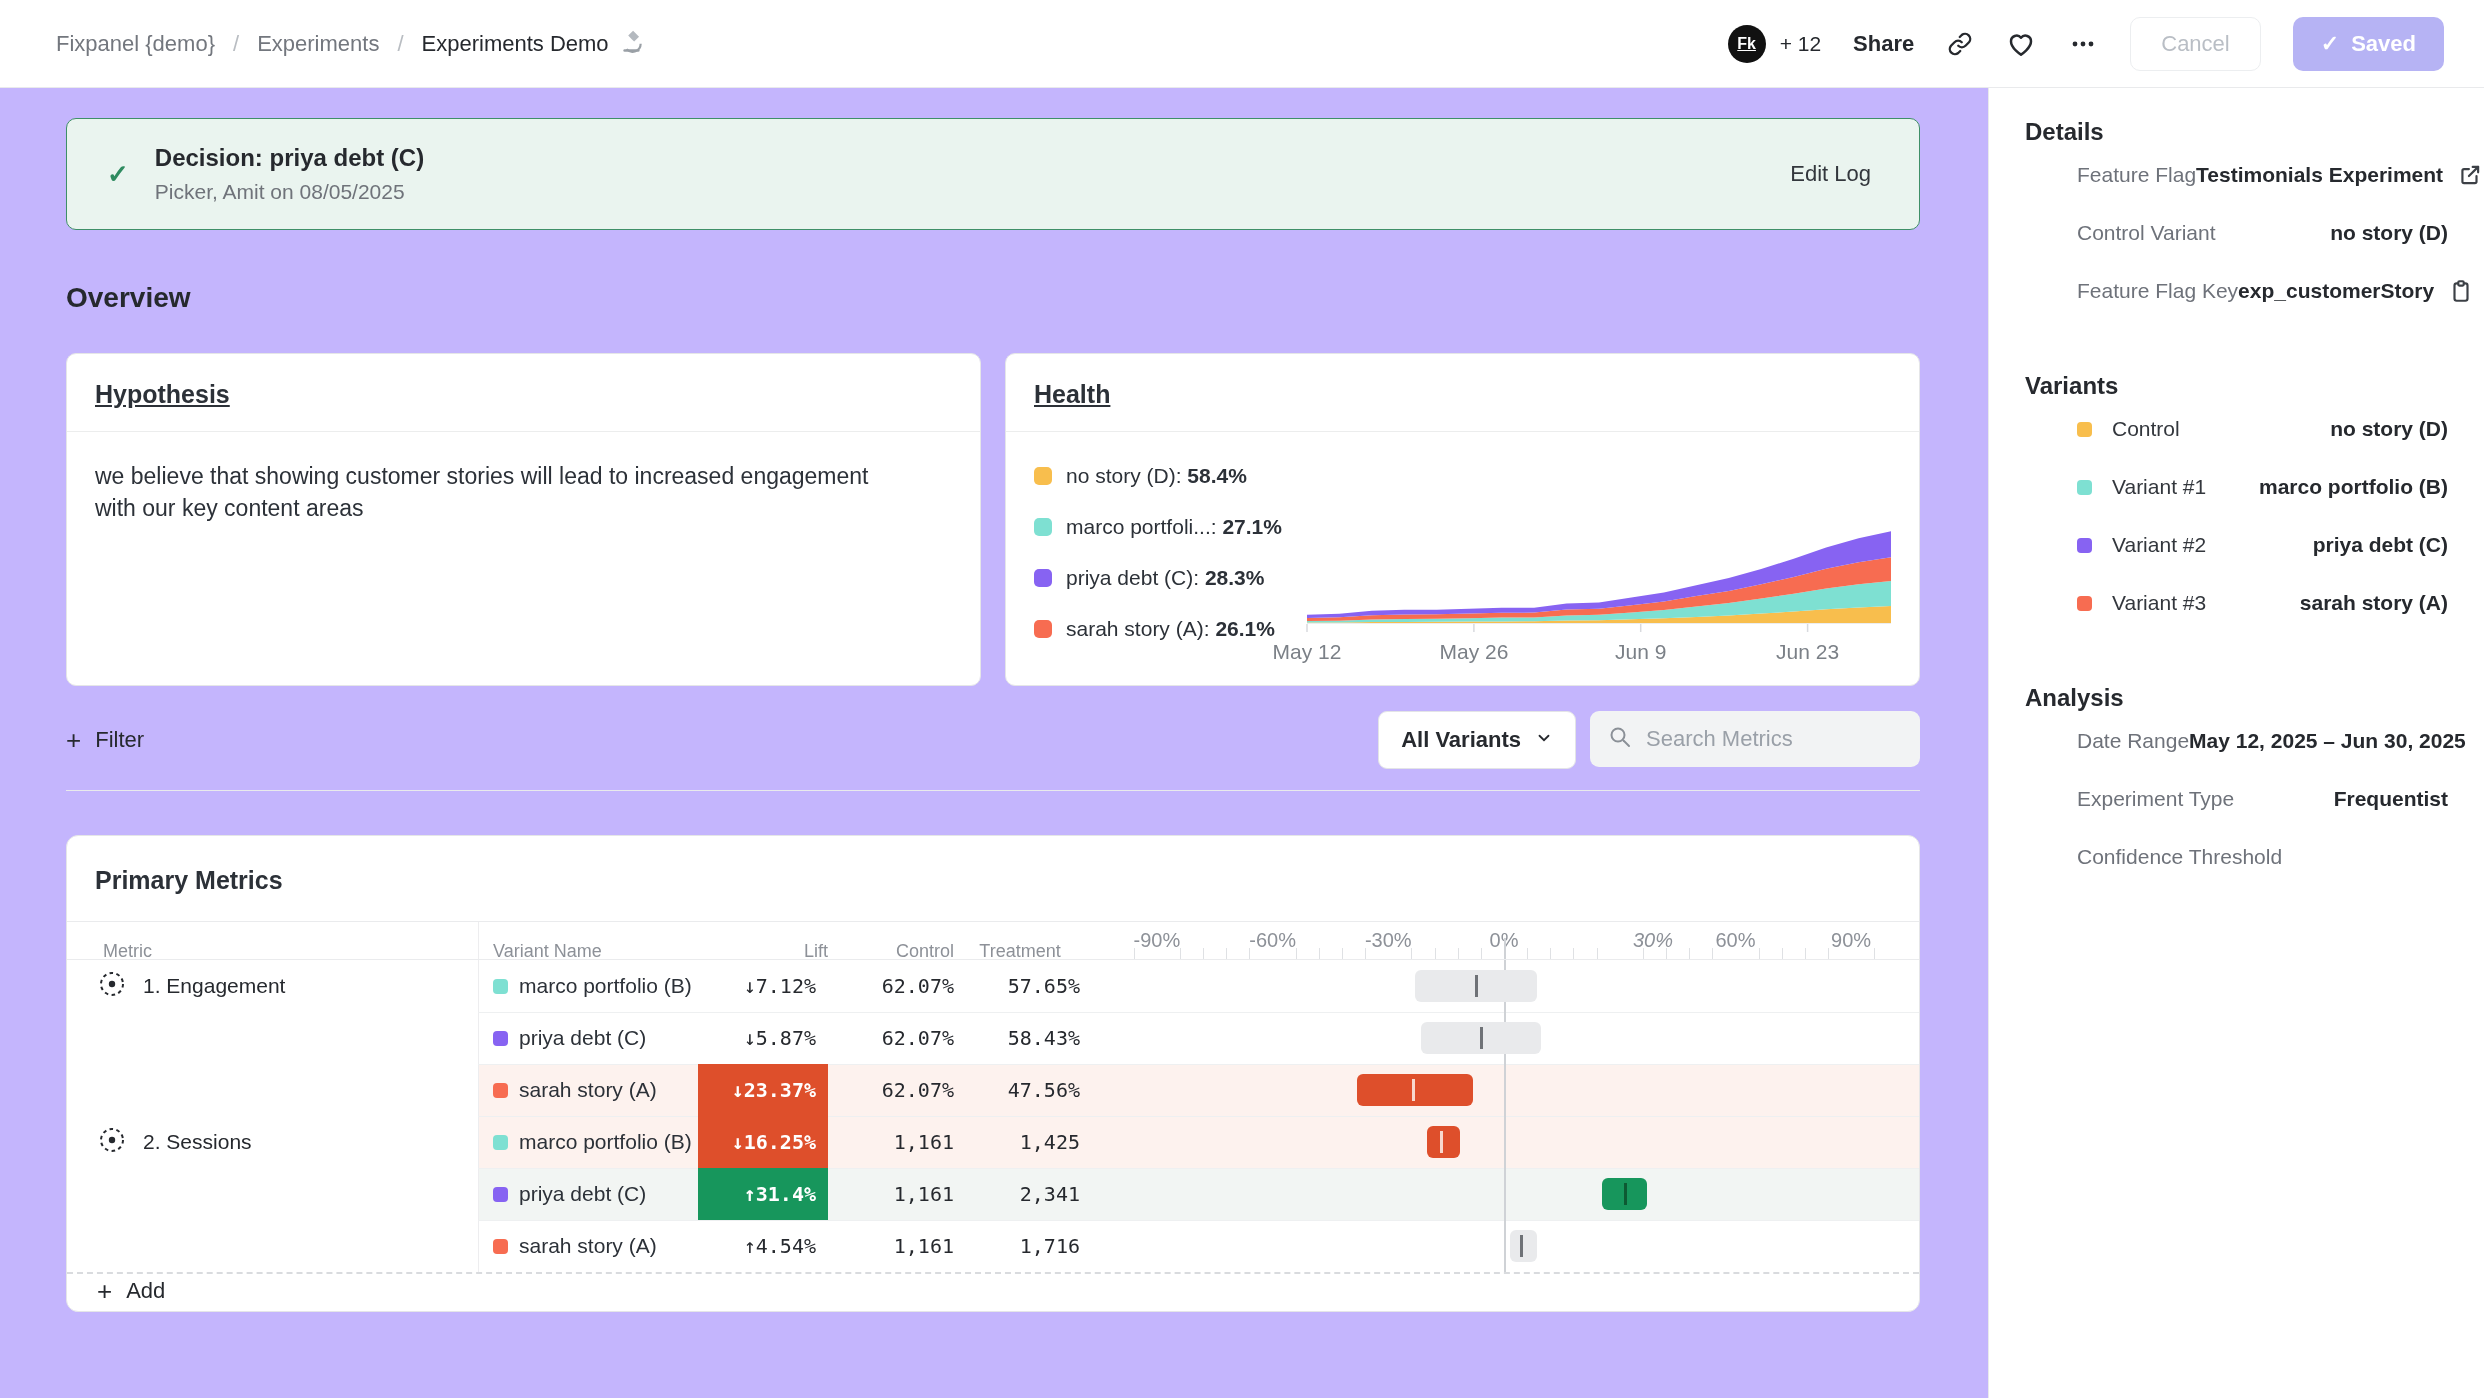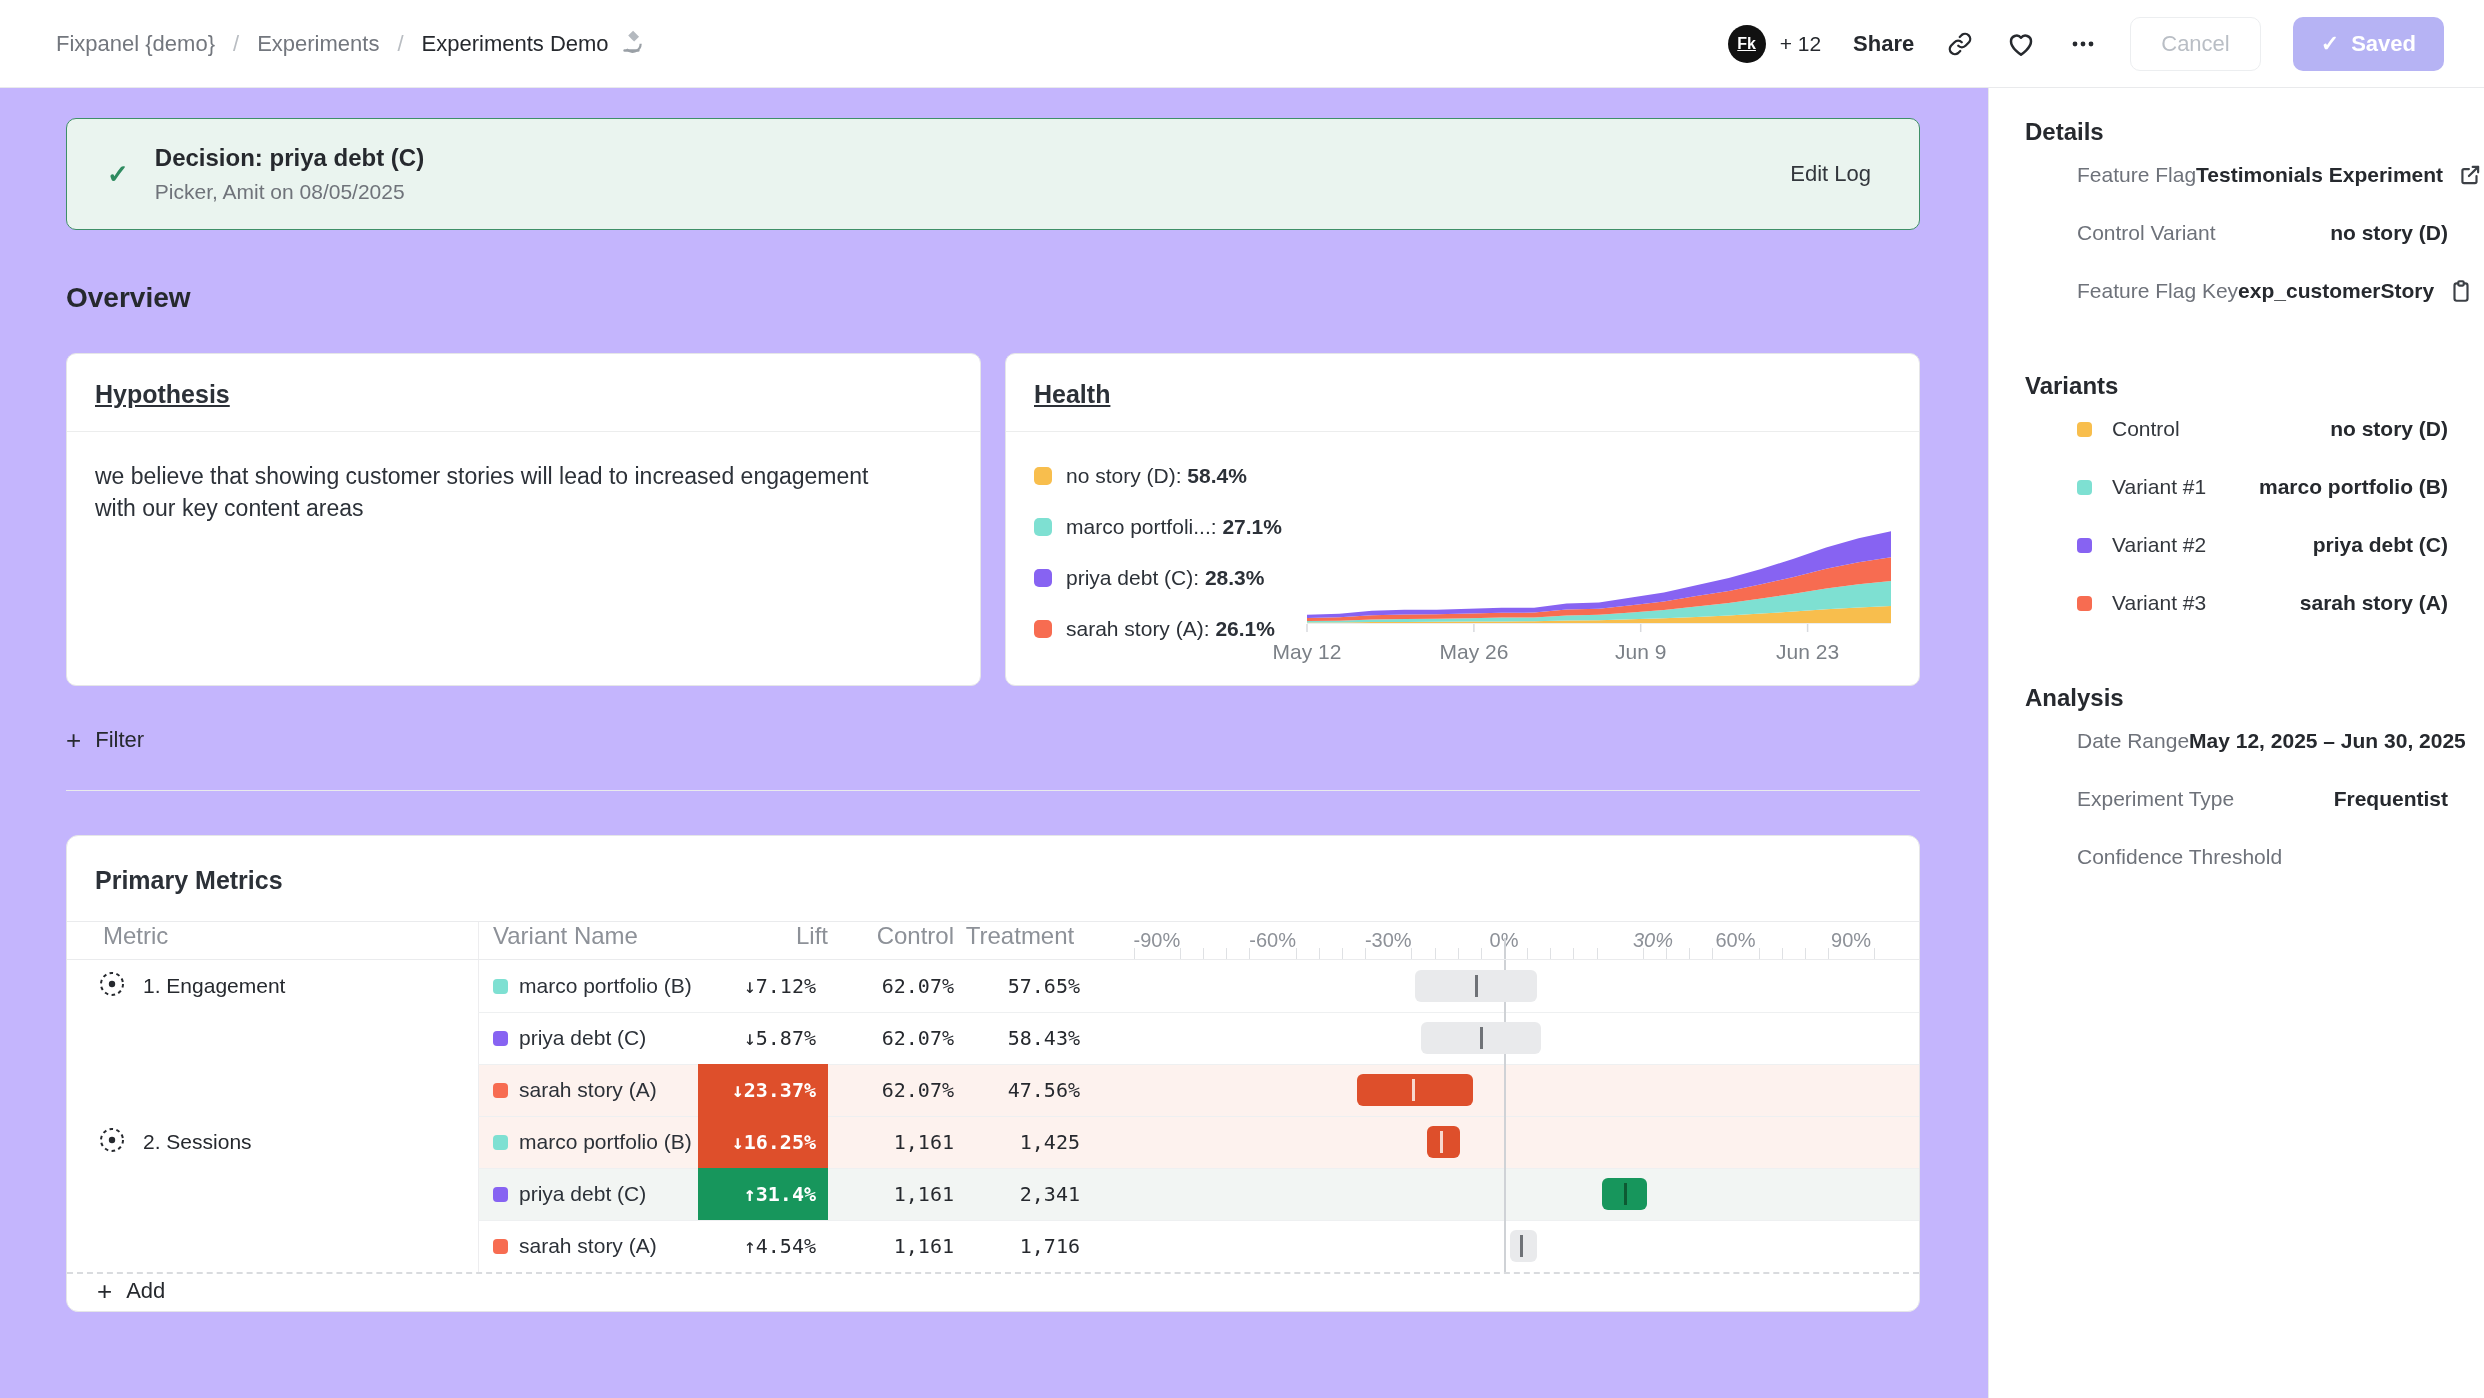--- a/index.html
+++ b/index.html
@@ -58,21 +58,21 @@
               padding:0 18px;gap:12px;box-sizing:border-box;}
   .search-box input{border:none;background:transparent;outline:none;font-size:22px;color:#2c3138;width:100%;
                     font-family:inherit;}
   .search-box input::placeholder{color:#9aa0a8;}
   .rule{margin:22px 0 0 66px;width:1854px;height:1px;background:#e9eaec;}
   
   .pm-card{margin:44px 0 0 66px;width:1854px;height:477px;border:1px solid #e5e6e8;border-radius:12px;
            box-sizing:border-box;background:#fff;overflow:hidden;}
   .pm-title{padding:30px 28px 26px;font-size:25px;font-weight:700;}
   .pm-header{position:relative;height:37px;border-top:1px solid #eaebed;border-bottom:1px solid #eaebed;}
-  .h-label{position:absolute;top:0;font-size:24px;color:#8d9198;}
+  .h-label{position:absolute;top:19px;font-size:18px;color:#8d9198;}
   .h-metric{left:36px;}
   .h-variant{left:426px;}
   .h-lift{left:571px;width:190px;text-align:right;}
   .h-control{left:767px;width:120px;text-align:right;}
   .h-treat{left:893px;width:120px;text-align:center;}
   .axis-label{position:absolute;top:7px;width:90px;text-align:center;font-size:20px;color:#8d9198;}
   .mini-tick{position:absolute;bottom:0;width:1px;height:11px;background:#dfe1e4;}
   .col-divider{position:absolute;left:411px;top:0;bottom:0;width:1px;background:#ededef;}
   .zero-line{position:absolute;left:1437px;width:2px;background:#cfd2d6;}
   .pm-rows{position:relative;height:312px;}
@@ -217,20 +217,39 @@
         </div>
       </div>
     </div>
 
 
     <div class="filter-row">
       <span class="filter-btn">
         <span class="plus">+</span>
         <span>Filter</span>
       </span>
+      <div class="fr-right">
+        <div class="dd-variants">
+          <span>All Variants</span>
+          <span>
+            <svg width="18" height="18" viewBox="0 0 24 24" fill="none" stroke="#26292e" stroke-width="2.4" stroke-linecap="round">
+                <path d="M6 9l6 6 6-6"></path>
+              </svg>
+          </span>
+        </div>
+        <div class="search-box">
+          <span>
+            <svg width="24" height="24" viewBox="0 0 24 24" fill="none" stroke="#8b9097" stroke-width="2" stroke-linecap="round">
+                <circle cx="10" cy="10" r="6.5"></circle>
+                <path d="M15.5 15.5L21 21"></path>
+              </svg>
+          </span>
+          <input type="text" placeholder="Search Metrics" style="">
+        </div>
+      </div>
     </div>
 
     <div class="rule"></div>
 
     <div class="pm-card">
       <div class="pm-title">Primary Metrics</div>
       <div class="pm-header" id="pm-header">
         <div class="h-label h-metric">Metric</div>
         <div class="h-label h-variant">Variant Name</div>
         <div class="h-label h-lift">Lift</div>

